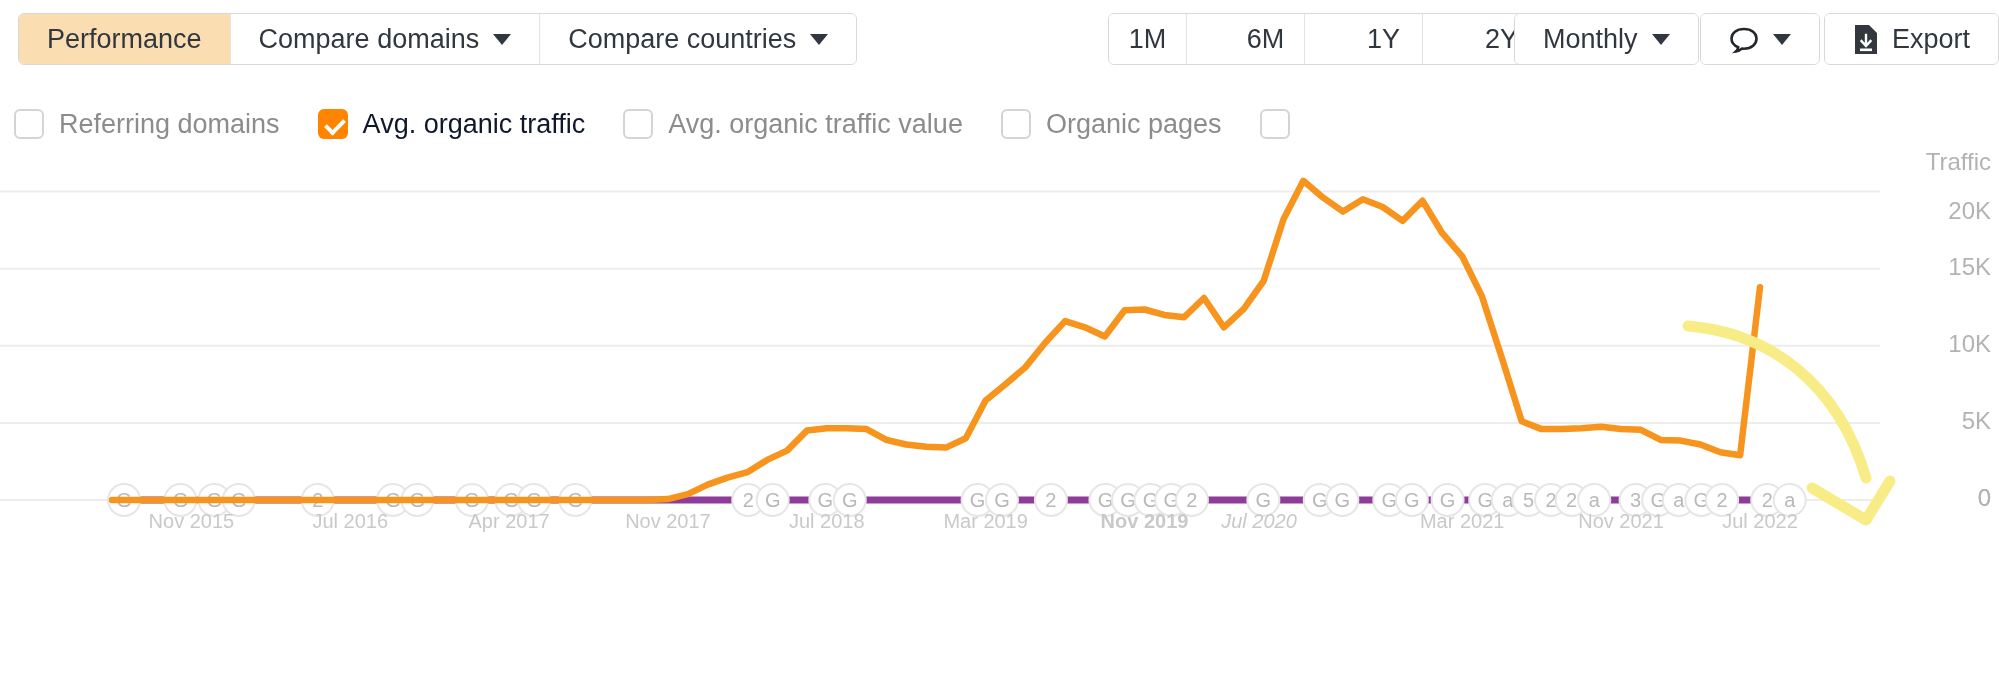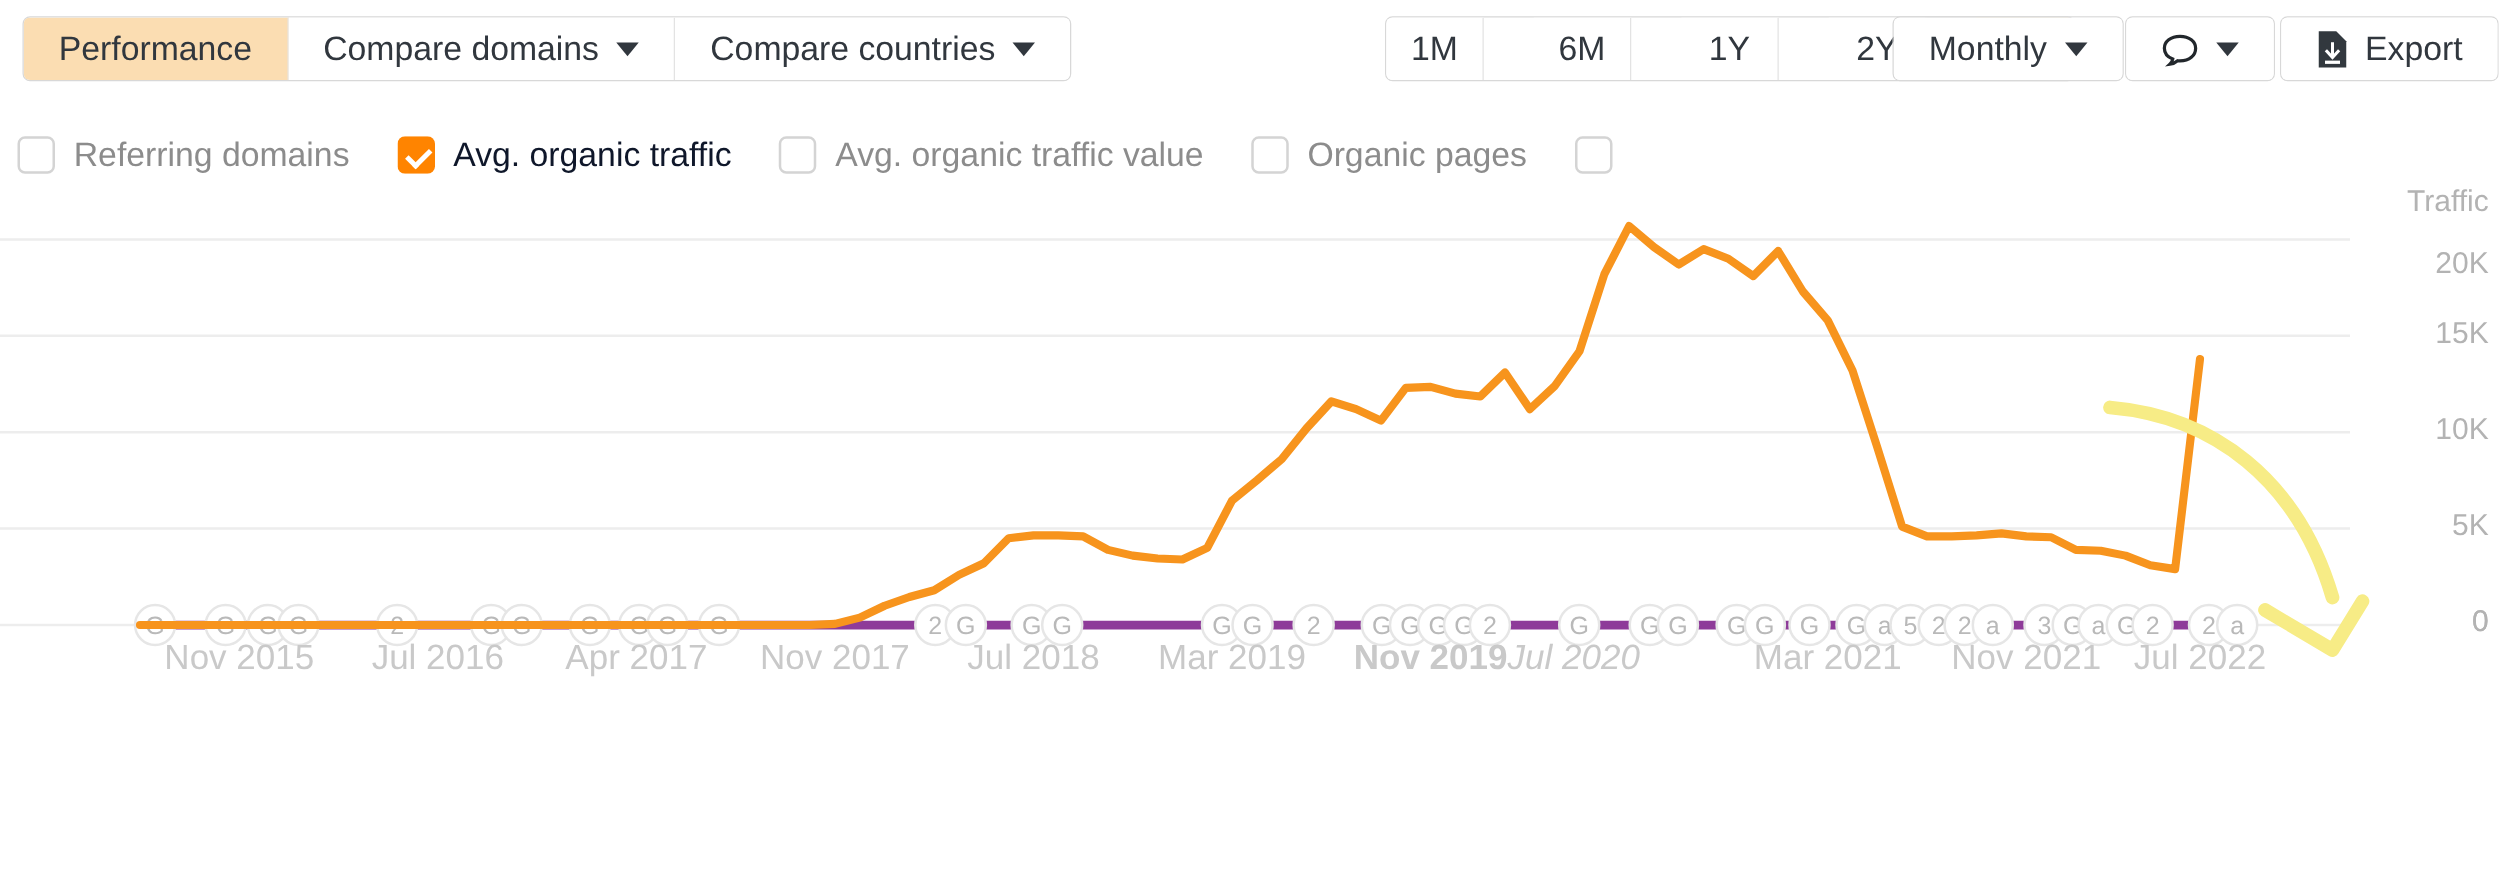--- a/index.html
+++ b/index.html
@@ -115,21 +115,21 @@
     position: absolute;
     font-size: 24px;
     color: #b3b3b3;
     text-align: right;
     width: 120px;
   }
   #traffic-title { right: 8px; top: 0px; }
   .ytick { right: 8px; }
   .xtick {
     position: absolute;
-    font-size: 28px;
+    font-size: 20px;
     color: #c9c9c9;
     transform: translateX(-50%);
     top: 362px;
     white-space: nowrap;
   }
 </style>
 </head>
 <body>
 
 <div id="toolbar">

